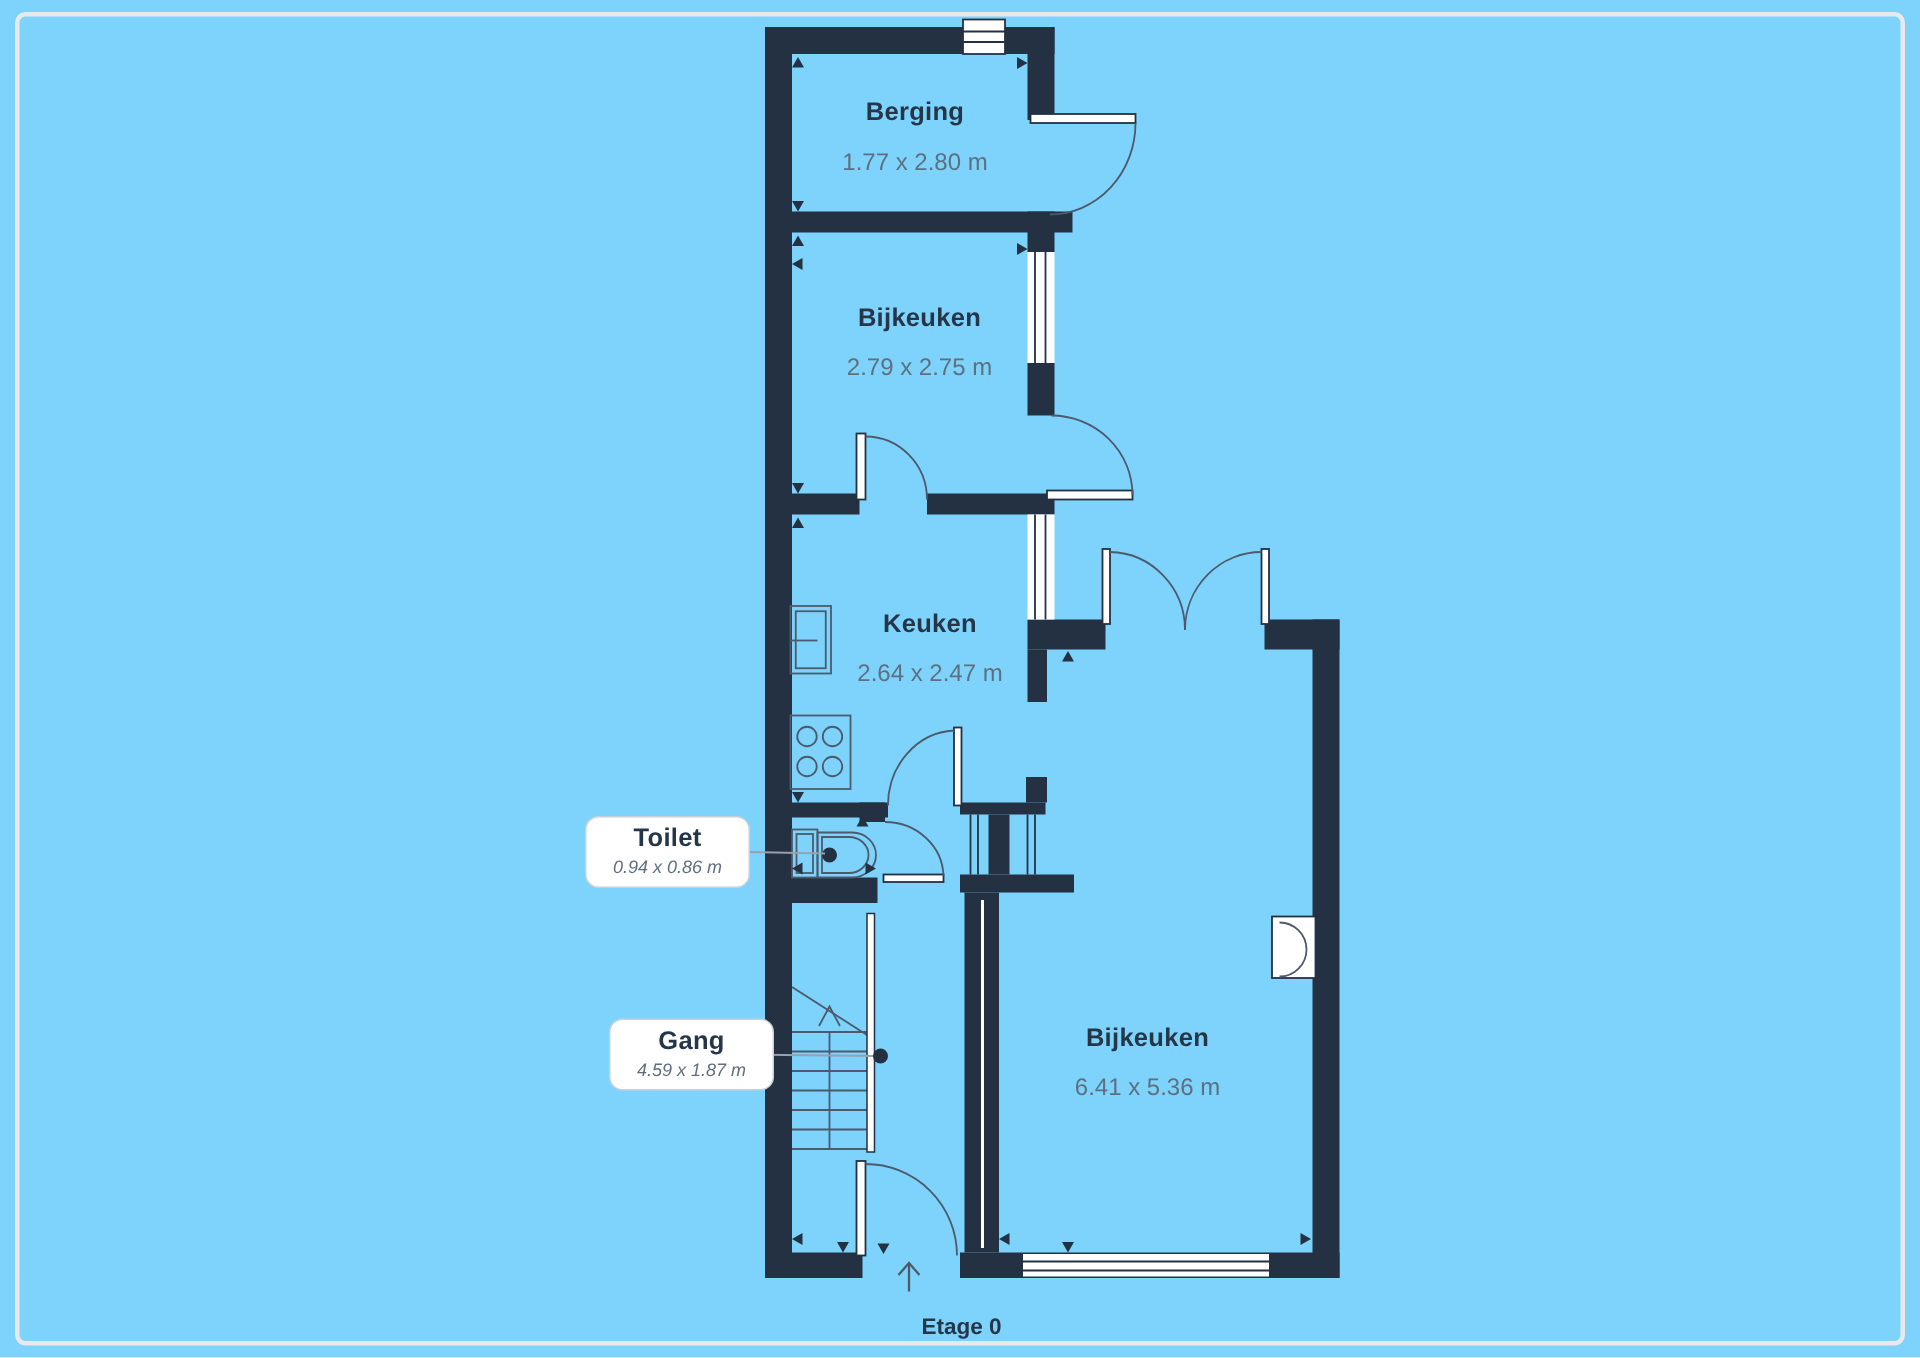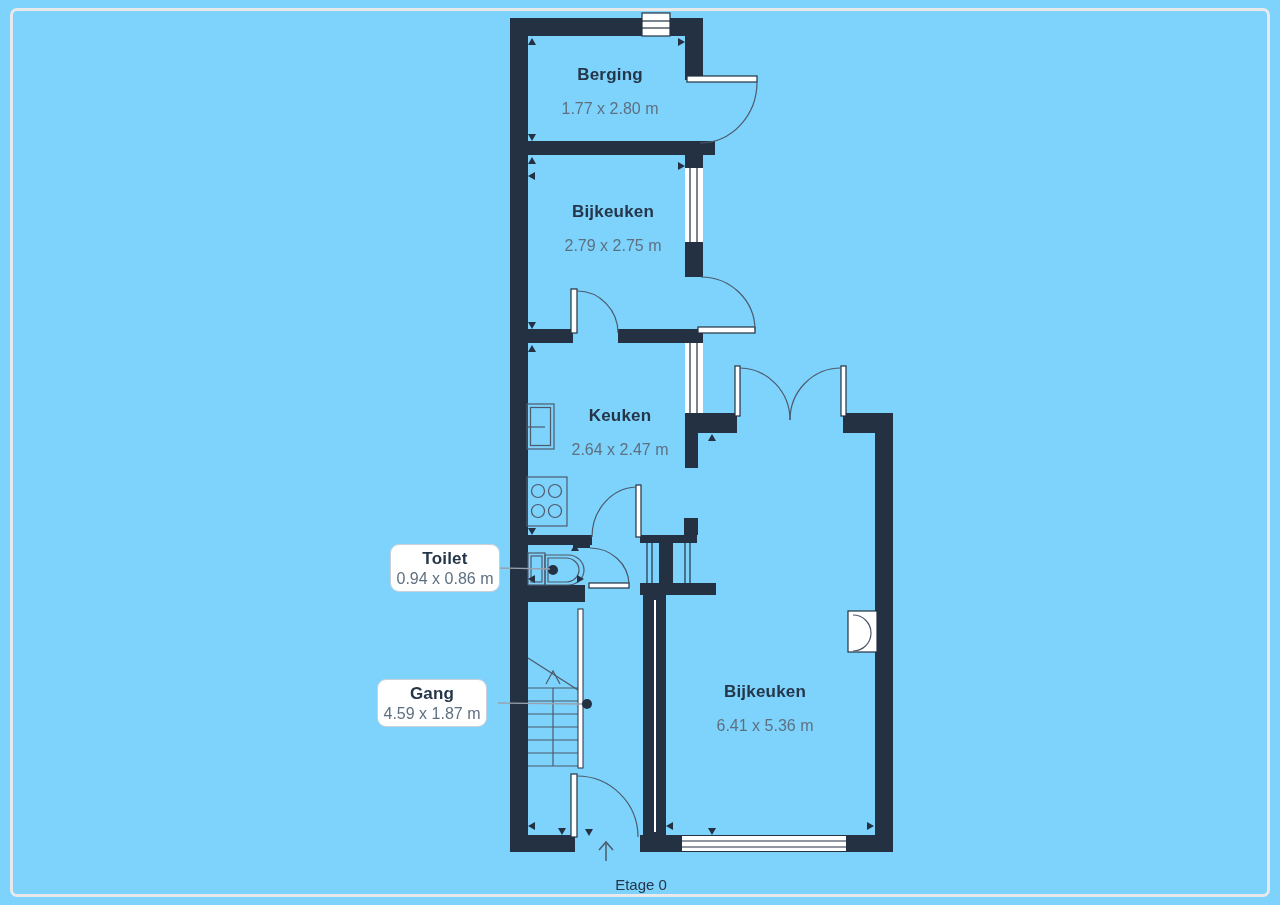--- a/index.html
+++ b/index.html
@@ -14,24 +14,24 @@
   svg.plan{position:absolute;left:0;top:0;}
   .room-label{position:absolute;transform:translateX(-50%);text-align:center;white-space:nowrap;z-index:2;}
   .room-title{font-weight:bold;font-size:17px;color:#263649;letter-spacing:.2px;line-height:20px;}
   .room-dims{font-size:16px;color:#5e7080;line-height:20px;margin-top:14px;}
   .label-box{
     position:absolute;width:108px;height:46px;background:#fff;
     border:1.5px solid #c9d0d9;border-radius:9px;z-index:3;
     display:flex;flex-direction:column;align-items:center;justify-content:center;
   }
   .label-box .room-title{font-size:17px;line-height:19px;}
-  .label-box .room-dims{font-size:16px;line-height:19px;margin-top:1px;}
+  .label-box .room-dims{font-size:12px;line-height:19px;margin-top:1px;font-style:italic;}
   .floor-label{
     position:absolute;transform:translateX(-50%);
-    font-weight:normal;font-size:15px;color:#263649;z-index:2;white-space:nowrap;
+    font-weight:bold;font-size:15px;color:#263649;z-index:2;white-space:nowrap;
   }
 </style>
 </head>
 <body>
 
 <div class="canvas">
   <div class="frame"></div>
 
   <svg class="plan" width="1280" height="905" viewBox="0 0 1280 905">
 
@@ -213,19 +213,19 @@
   <div class="room-label" style="left:765px;top:682px">
     <div class="room-title">Bijkeuken</div>
     <div class="room-dims">6.41 x 5.36 m</div>
   </div>
 
   <div class="label-box" style="left:390px;top:544px">
     <div class="room-title">Toilet</div>
     <div class="room-dims">0.94 x 0.86 m</div>
   </div>
 
-  <div class="label-box" style="left:377px;top:679px">
+  <div class="label-box" style="left:406px;top:679px">
     <div class="room-title">Gang</div>
     <div class="room-dims">4.59 x 1.87 m</div>
   </div>
 
   <div class="floor-label" style="left:641px;top:876px">Etage 0</div>
 </div>
 
 </body></html>

